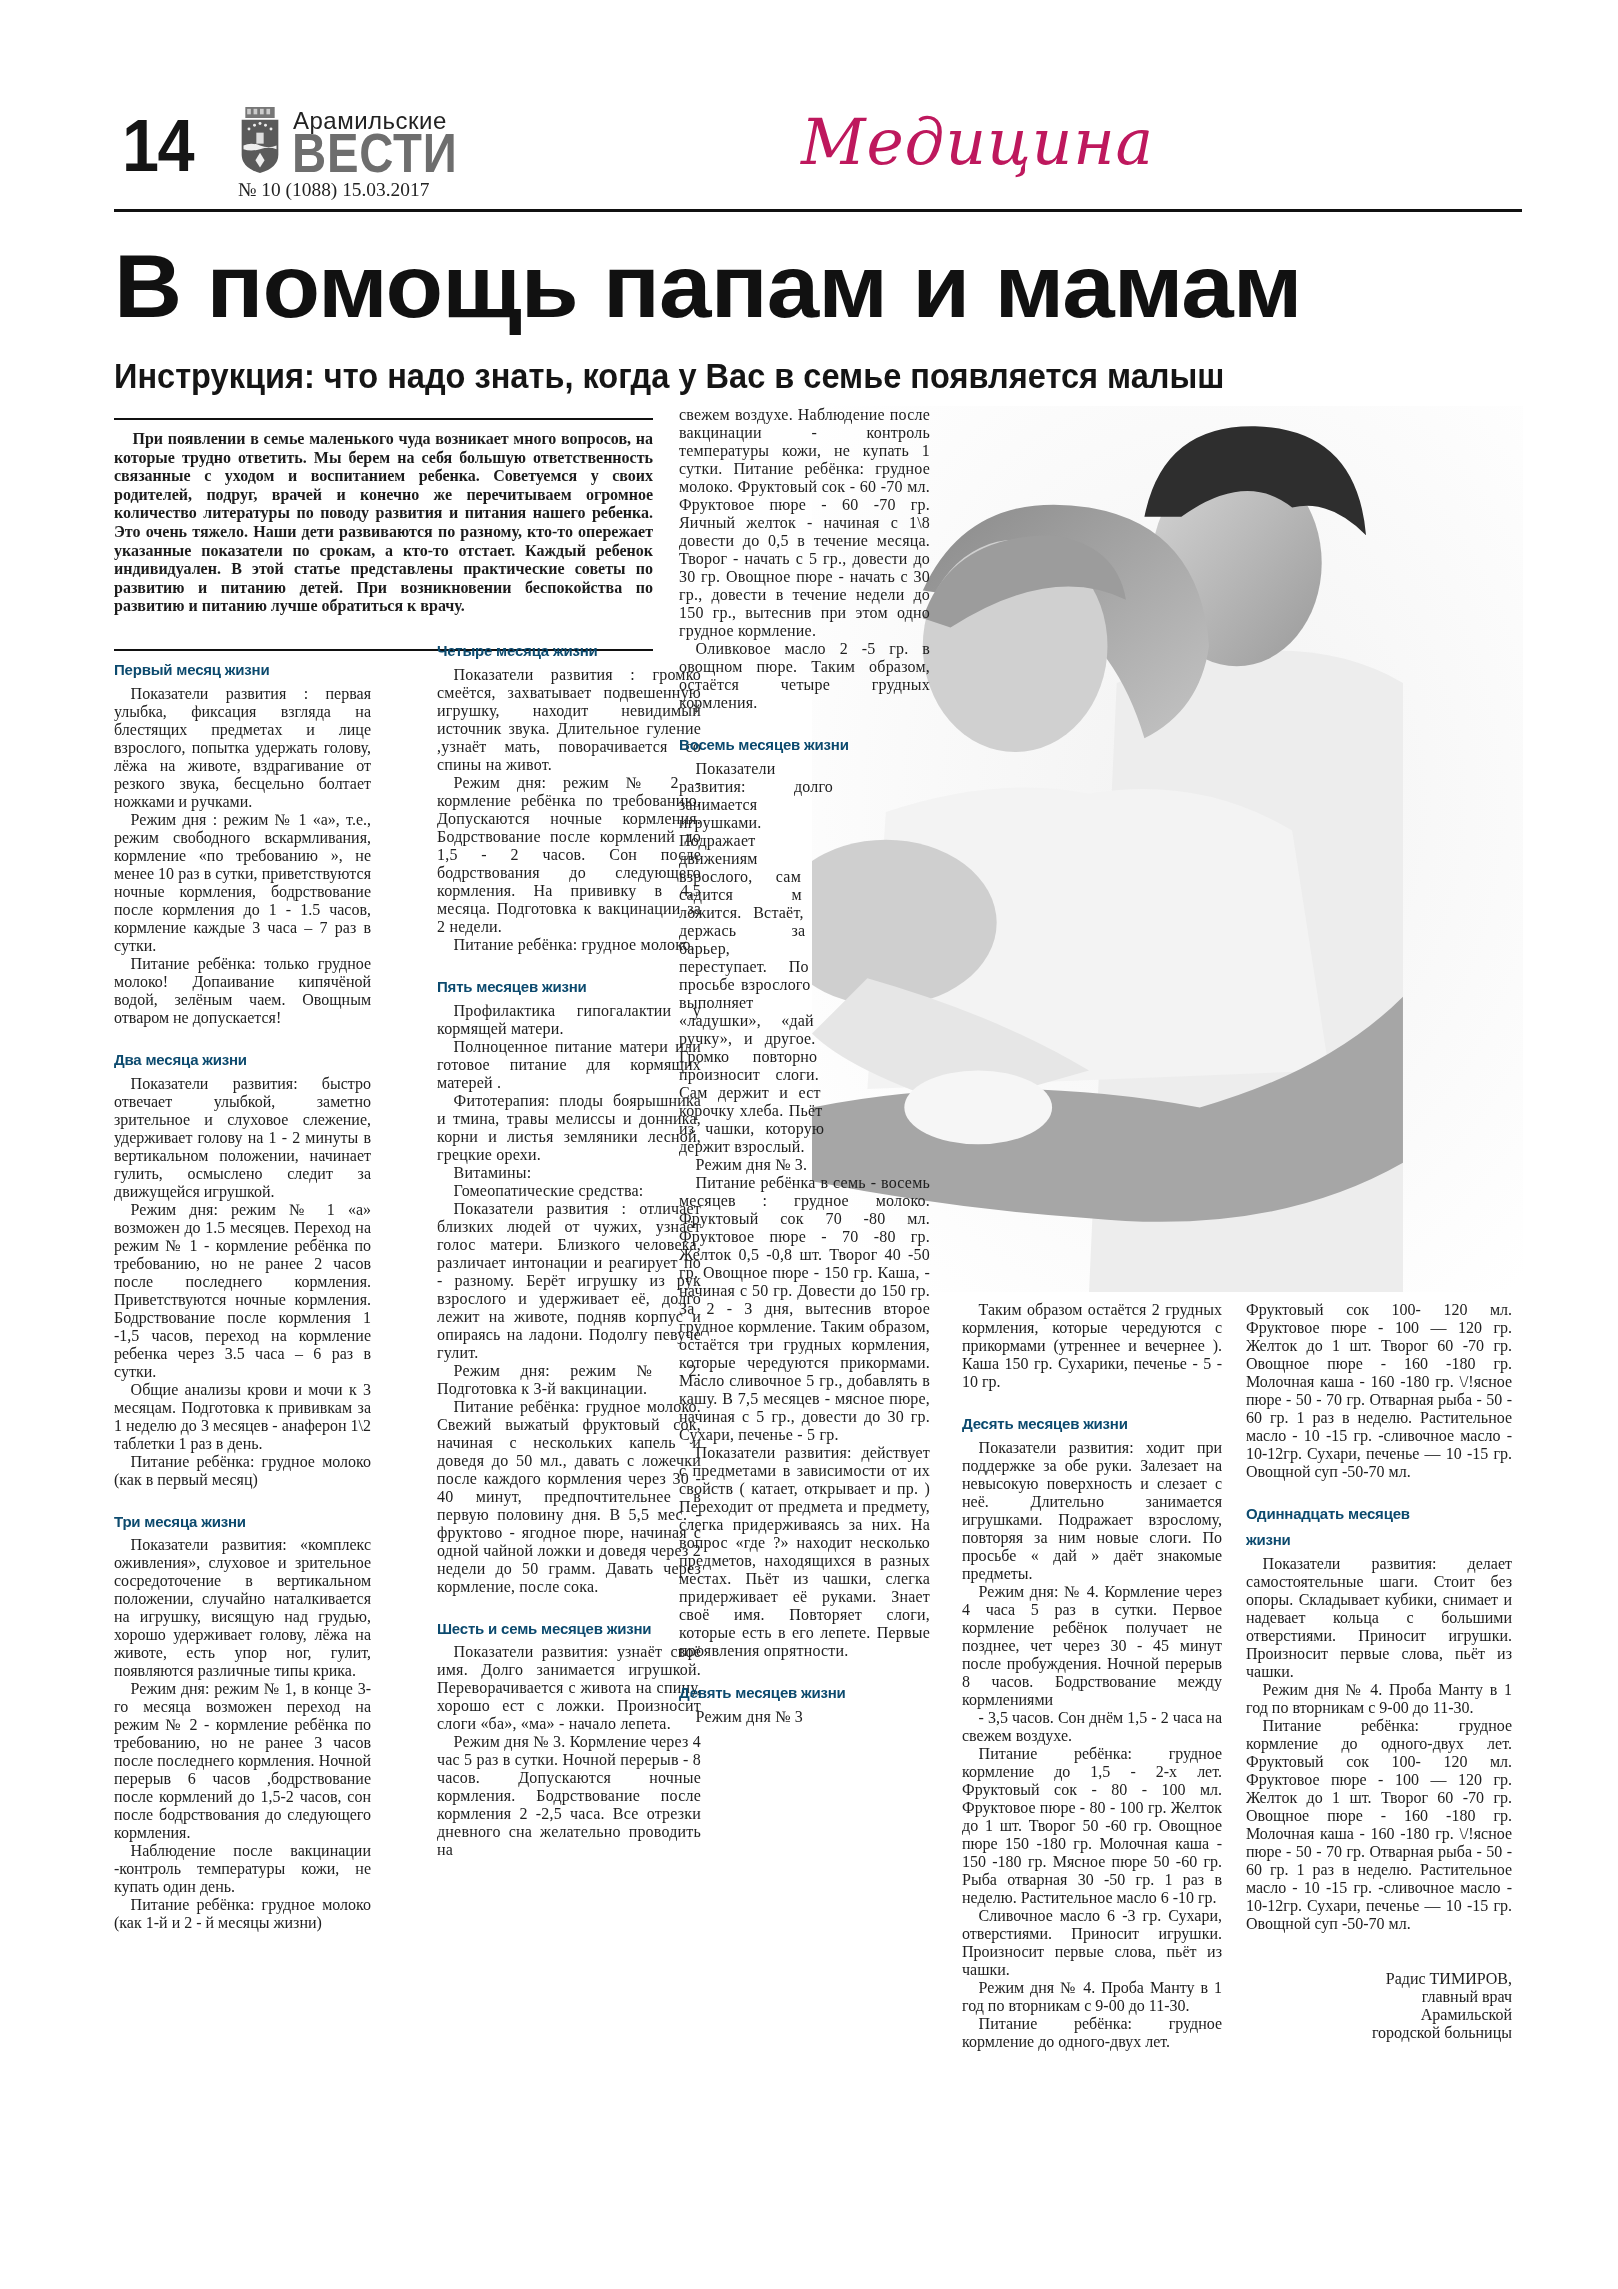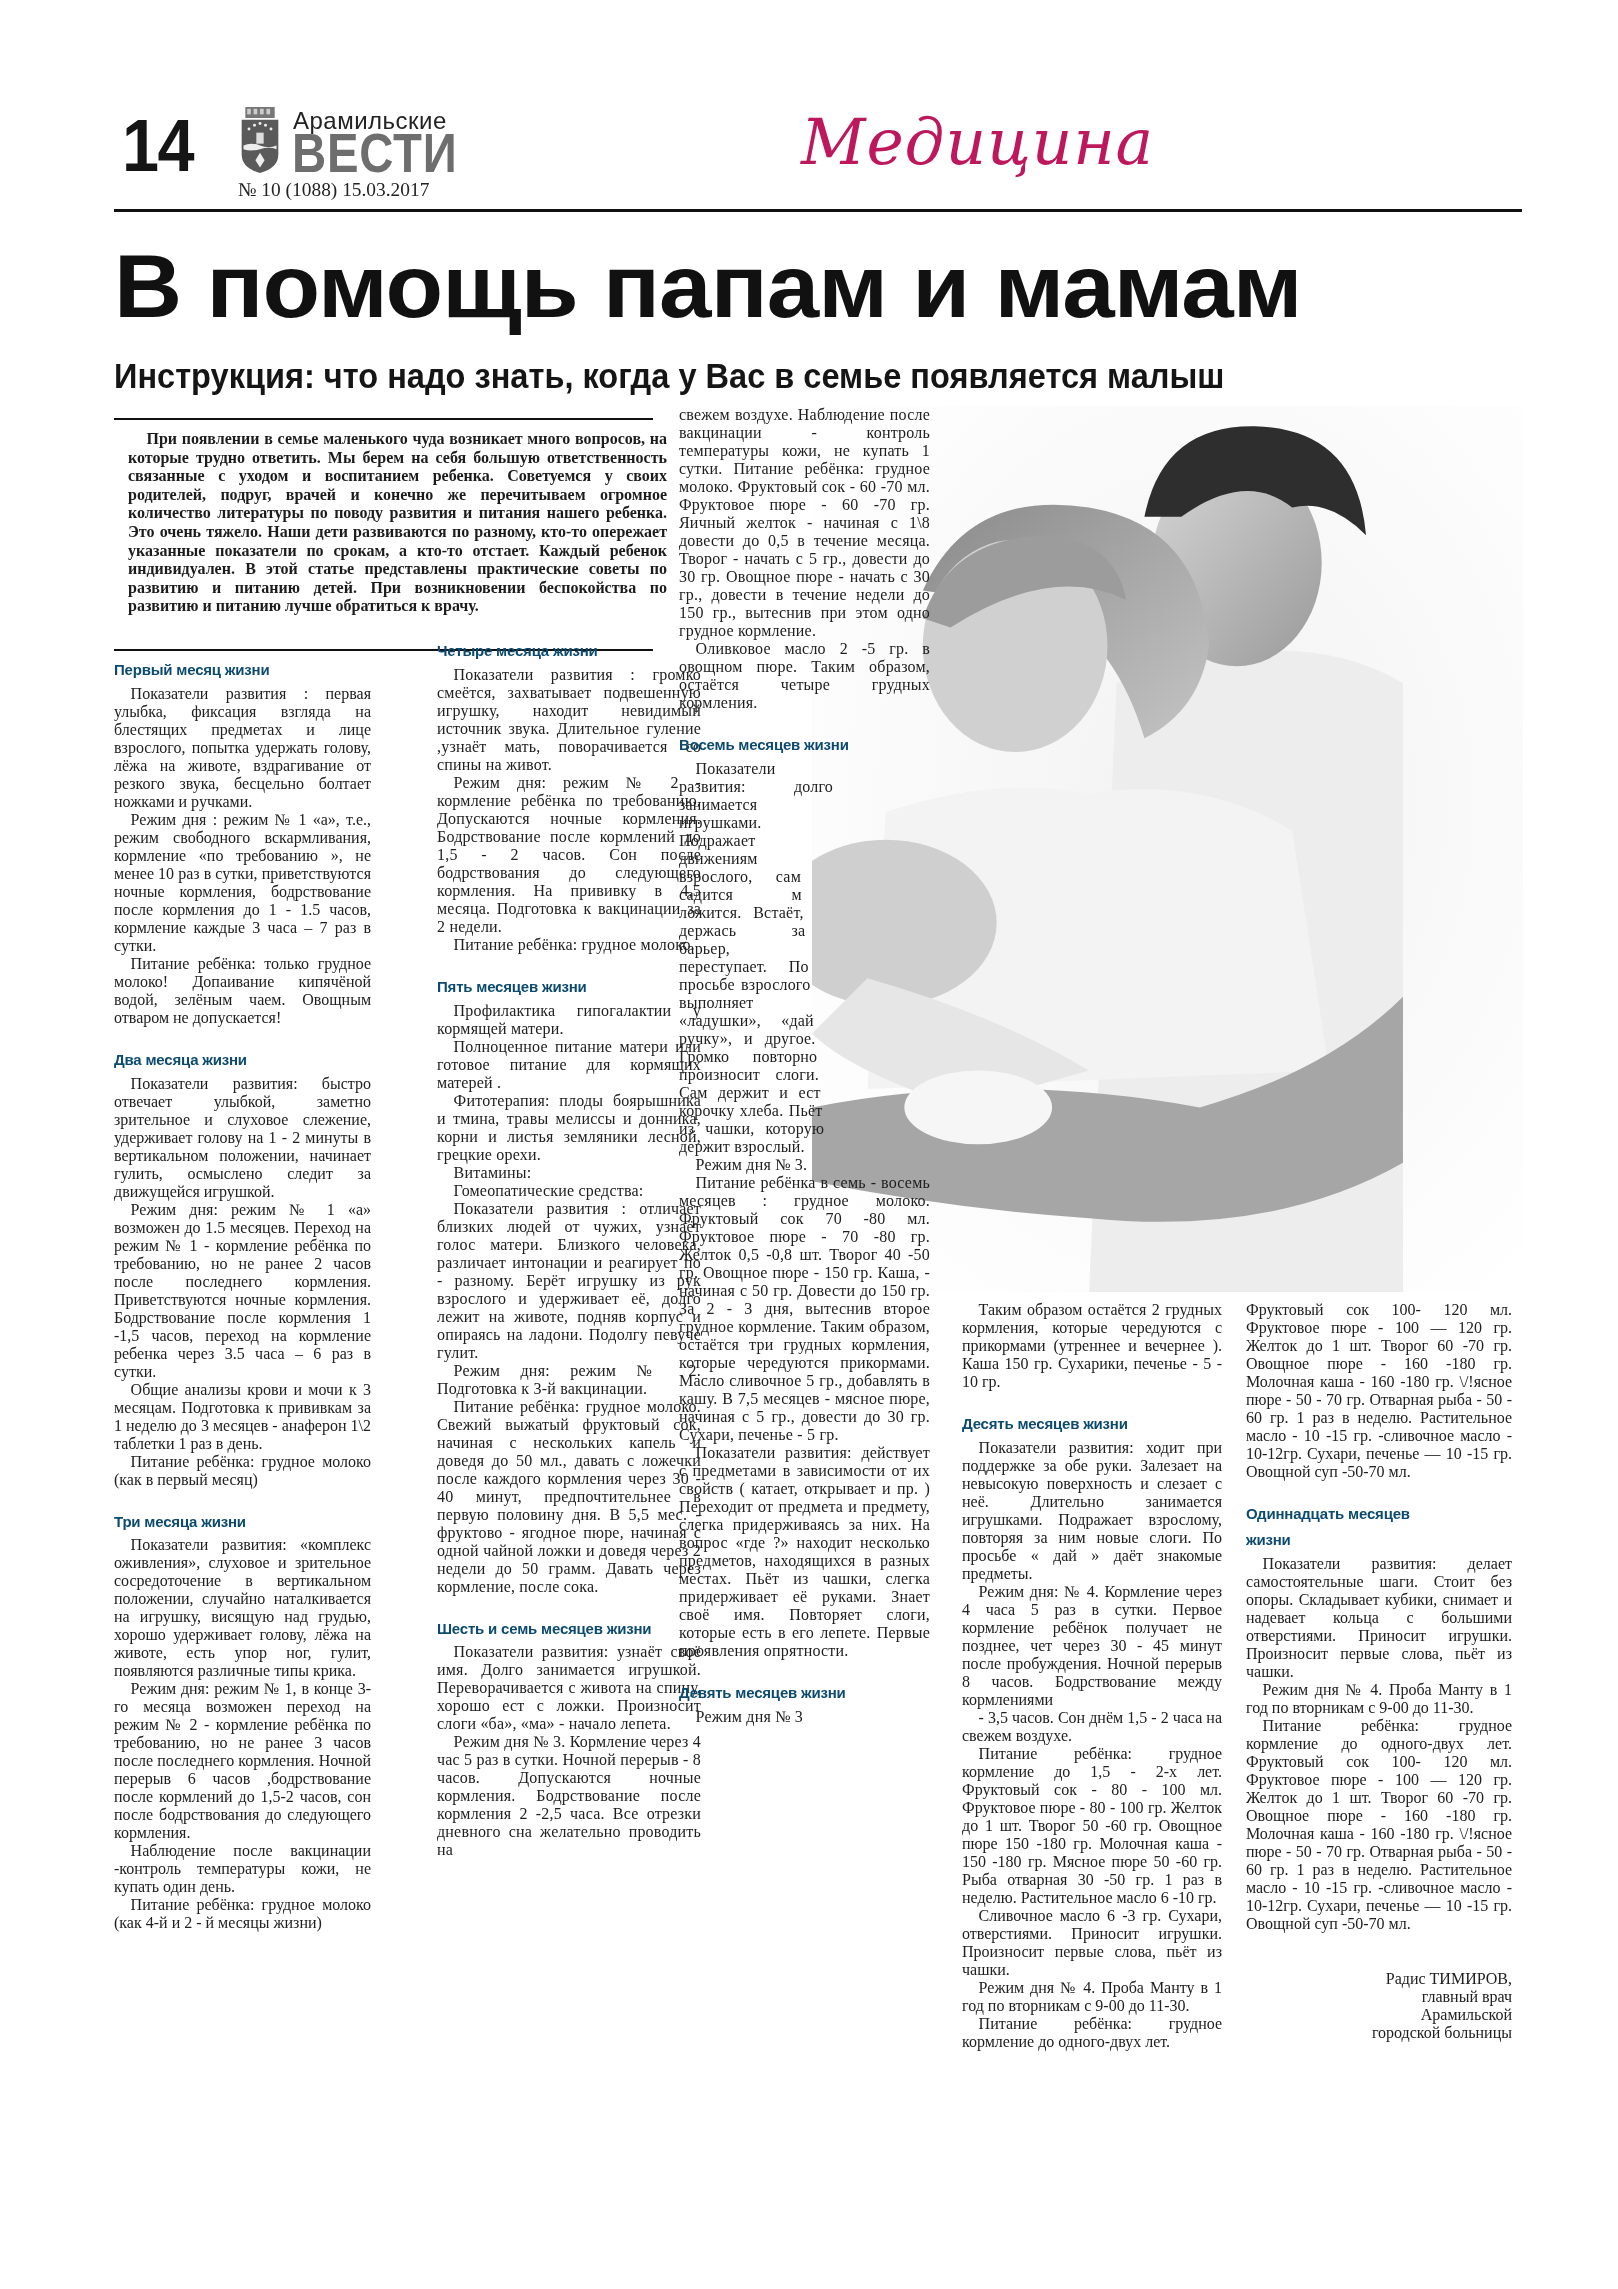--- a/index.html
+++ b/index.html
@@ -13,21 +13,21 @@
   .brand-main { position: absolute; left: 292px; top: 126px; font-family: "Liberation Sans", sans-serif; font-weight: bold; font-size: 55px; line-height: 55px; color: #6e6e6e; letter-spacing: 0.9px; transform: scaleX(0.86); transform-origin: left; }
   .issue { position: absolute; left: 238px; top: 179px; font-family: "Liberation Serif", serif; font-size: 19.4px; color: #222; }
   .section { position: absolute; left: 801px; top: 106px; font-family: "DejaVu Serif", serif; font-style: italic; font-size: 63px; line-height: 74px; color: #be185d; letter-spacing: 0.9px; }
   .rule { position: absolute; background: #111; }
 
   
   .headline { position: absolute; left: 114px; top: 235px; font-family: "Liberation Sans", sans-serif; font-weight: bold; font-size: 89px; line-height: 102px; color: #111; letter-spacing: -0.9px; transform: scaleX(1.06); transform-origin: left; white-space: nowrap; }
   .subhead { position: absolute; left: 114px; top: 355px; font-family: "Liberation Sans", sans-serif; font-weight: bold; font-size: 35px; line-height: 42px; color: #151515; white-space: nowrap; transform: scaleX(0.93); transform-origin: left; }
 
   
-  .lead { position: absolute; left: 114px; top: 430px; width: 539px; font-family: "Liberation Serif", serif; font-weight: bold; font-size: 16px; line-height: 18.6px; text-align: justify; text-indent: 18.5px; color: #1c1c1c; hyphens: manual; margin-left: 14px; }
+  .lead { position: absolute; left: 114px; top: 430px; width: 539px; font-family: "Liberation Serif", serif; font-weight: bold; font-size: 16px; line-height: 18.6px; text-align: justify; text-indent: 18.5px; color: #1c1c1c; hyphens: manual; }
 
   
   .col { position: absolute; font-family: "Liberation Serif", serif; font-size: 16px; line-height: 18px; color: #202020; text-align: justify; }
   .col p { margin: 0; text-indent: 16.6px; }
   .col h2 { margin: 0 0 1.8px 0; font-family: "Liberation Sans", sans-serif; font-weight: bold; font-size: 15px; line-height: 26px; color: #0c4a6e; text-align: left; text-indent: 0; letter-spacing: -0.2px; }
   .col .gap { height: 20px; }
   .col .gap-s { height: 7.4px; }
   .sign { text-align: right; margin-top: 37px; }
   .sign p { text-indent: 0; text-align: right; }
 
@@ -79,21 +79,21 @@
     <h2>Два месяца жизни</h2>
     <p>Показатели развития: быстро отвечает улыбкой, заметно зрительное и слуховое слежение, удерживает голову на 1 - 2 минуты в вертикальном положении, начинает гулить, осмыслено следит за движущейся игрушкой.</p>
     <p>Режим дня: режим № 1 «а» возможен до 1.5 месяцев. Переход на режим № 1 - кормление ребёнка по требованию, но не ранее 2 часов после последнего кормления. Приветствуются ночные кормления. Бодрствование после кормления 1 -1,5 часов, переход на кормление ребенка через 3.5 часа – 6 раз в сутки.</p>
     <p>Общие анализы крови и мочи к 3 месяцам. Подготовка к прививкам за 1 неделю до 3 месяцев - анаферон 1\2 таблетки 1 раз в день.</p>
     <p>Питание ребёнка: грудное молоко (как в первый месяц)</p>
     <div class="gap"></div>
     <h2>Три месяца жизни</h2>
     <p>Показатели развития: «комплекс оживления», слуховое и зрительное сосредоточение в вертикальном положении, случайно наталкивается на игрушку, висящую над грудью, хорошо удерживает голову, лёжа на животе, есть упор ног, гулит, появляются различные типы крика.</p>
     <p>Режим дня: режим № 1, в конце 3-го месяца возможен переход на режим № 2 - кормление ребёнка по требованию, но не ранее 3 часов после последнего кормления. Ночной перерыв 6 часов ,бодрствование после кормлений до 1,5-2 часов, сон после бодрствования до следующего кормления.</p>
     <p>Наблюдение после вакцинации -контроль температуры кожи, не купать один день.</p>
-    <p>Питание ребёнка: грудное молоко (как 4-й и 2 - й месяцы жизни)</p>
+    <p>Питание ребёнка: грудное молоко (как 1-й и 2 - й месяцы жизни)</p>
   </div>
 
   <div class="col" style="left:397px; top:638px; width:264px; letter-spacing:0.2px;margin-left:40px;">
     <h2>Четыре месяца жизни</h2>
     <p>Показатели развития : громко смеётся, захватывает подвешенную игрушку, находит невидимый источник звука. Длительное гуление ,узнаёт мать, поворачивается со спины на живот.</p>
     <p>Режим дня: режим № 2 - кормление ребёнка по требованию. Допускаются ночные кормления. Бодрствование после кормлений до 1,5 - 2 часов. Сон после бодрствования до следующего кормления. На прививку в 4,5 месяца. Подготовка к вакцинации за 2 недели.</p>
     <p>Питание ребёнка: грудное молоко.</p>
     <div class="gap"></div>
     <h2>Пять месяцев жизни</h2>
     <p>Профилактика гипогалактии у кормящей матери.</p>

